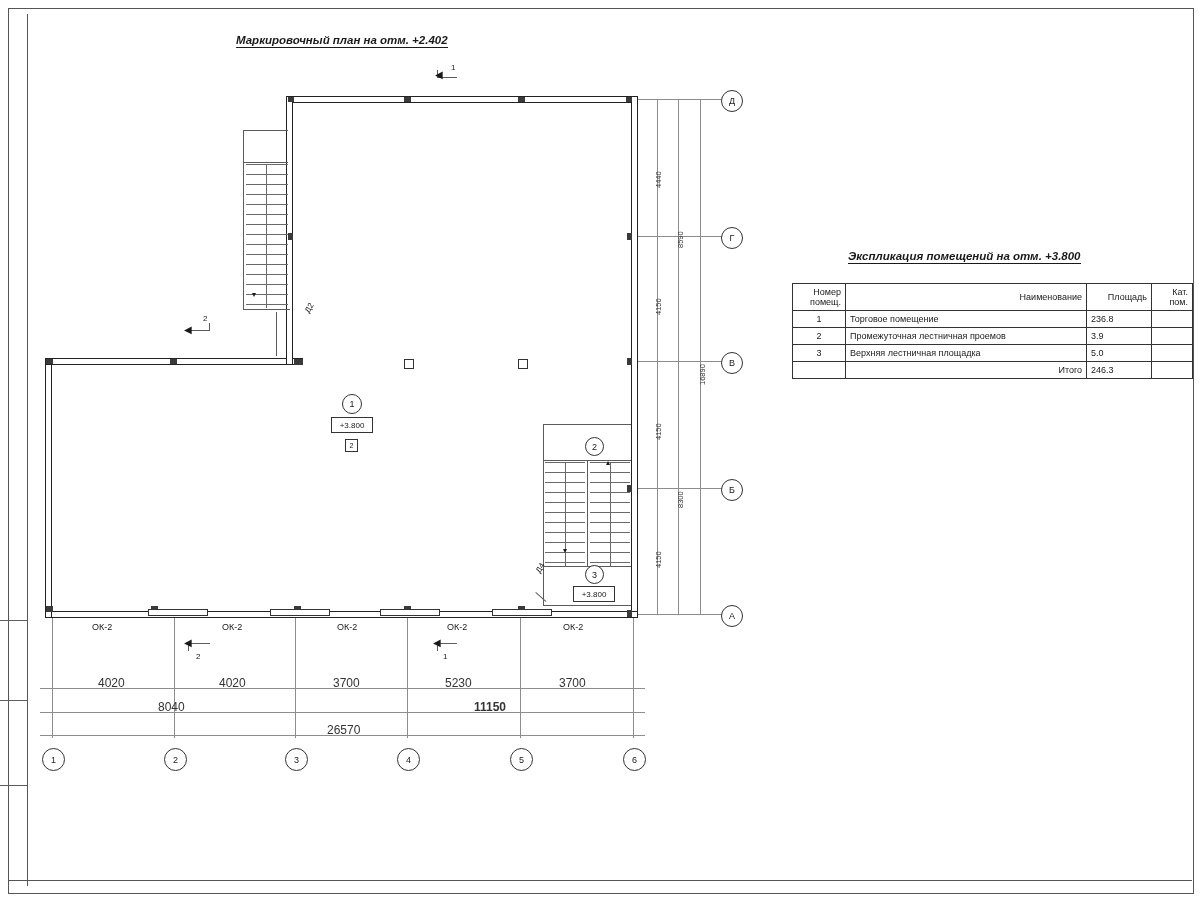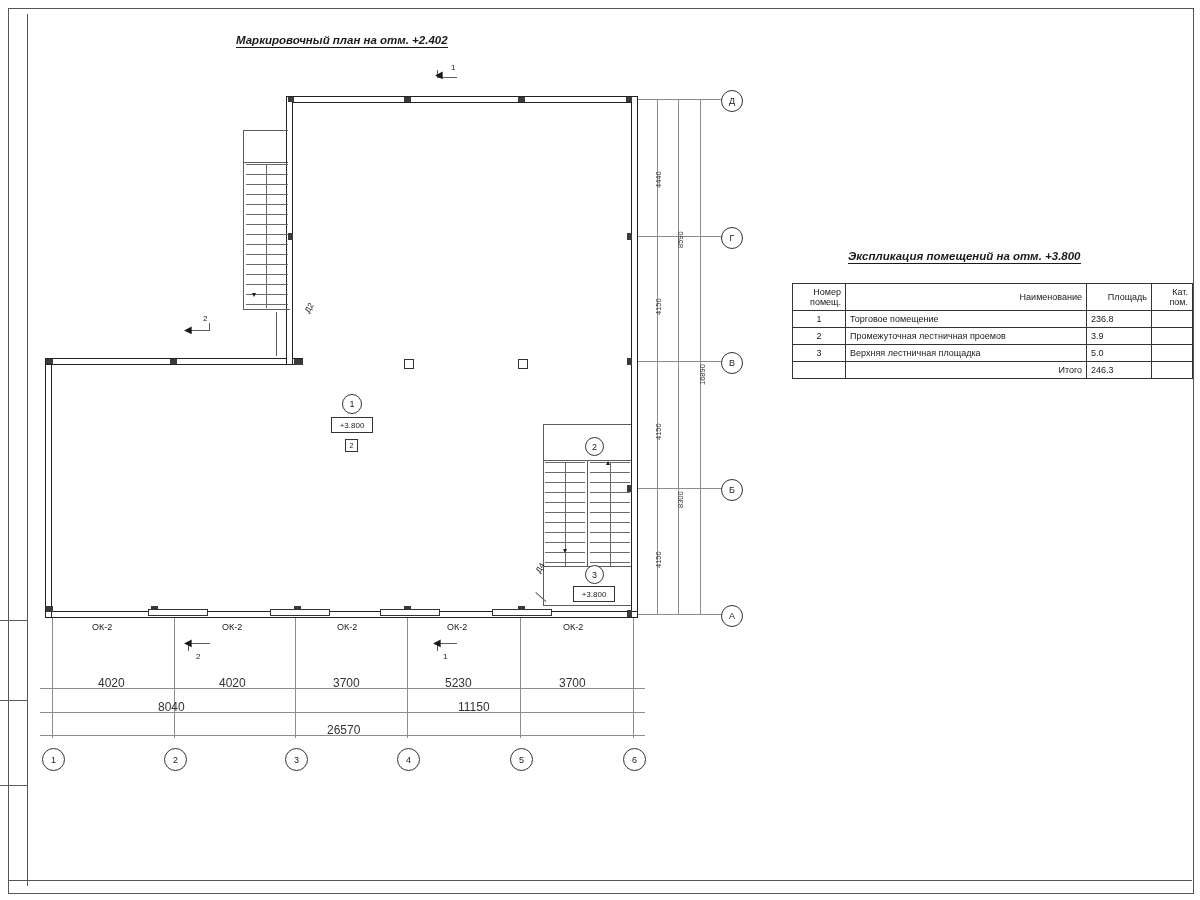--- a/index.html
+++ b/index.html
@@ -240,21 +240,21 @@
     <div class="hair" style="left:40px;top:688px;width:605px;height:1px;"></div>
     <div class="hair" style="left:40px;top:712px;width:605px;height:1px;"></div>
     <div class="hair" style="left:40px;top:735px;width:605px;height:1px;"></div>
 
     <div class="dim" style="left:98px;top:676px;">4020</div>
     <div class="dim" style="left:219px;top:676px;">4020</div>
     <div class="dim" style="left:333px;top:676px;">3700</div>
     <div class="dim" style="left:445px;top:676px;">5230</div>
     <div class="dim" style="left:559px;top:676px;">3700</div>
     <div class="dim" style="left:158px;top:700px;">8040</div>
-    <div class="dim" style="left:458px;top:700px;">11150</div>
+    <div class="dim" style="left:474px;top:700px;font-weight:bold;">11150</div>
     <div class="dim" style="left:327px;top:723px;">26570</div>
 
     <div class="circ" style="left:42px;top:748px;width:21px;height:21px;">1</div>
     <div class="circ" style="left:164px;top:748px;width:21px;height:21px;">2</div>
     <div class="circ" style="left:285px;top:748px;width:21px;height:21px;">3</div>
     <div class="circ" style="left:397px;top:748px;width:21px;height:21px;">4</div>
     <div class="circ" style="left:510px;top:748px;width:21px;height:21px;">5</div>
     <div class="circ" style="left:623px;top:748px;width:21px;height:21px;">6</div>
   </div>
 

